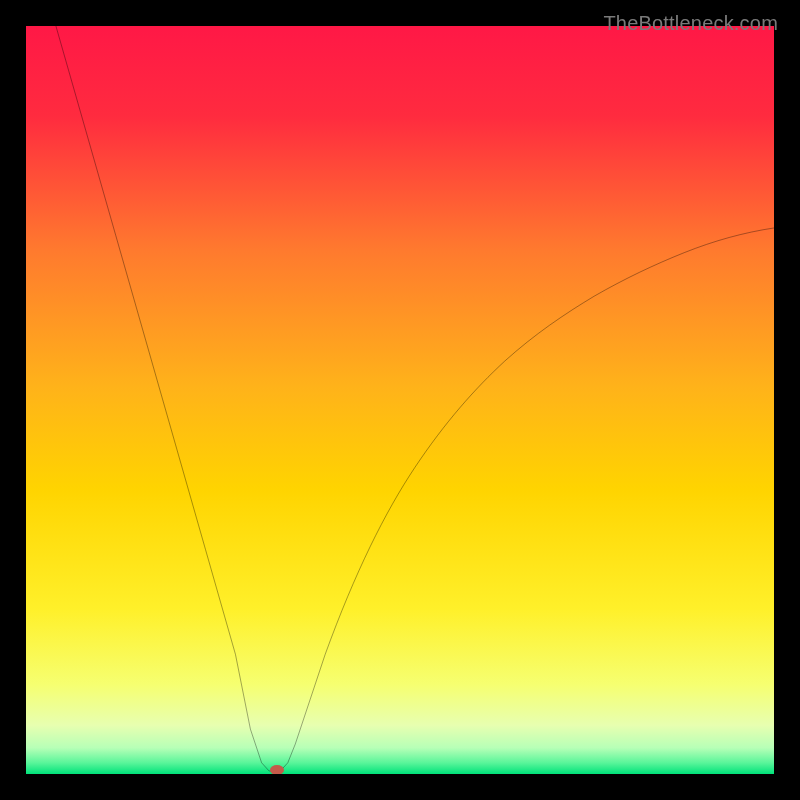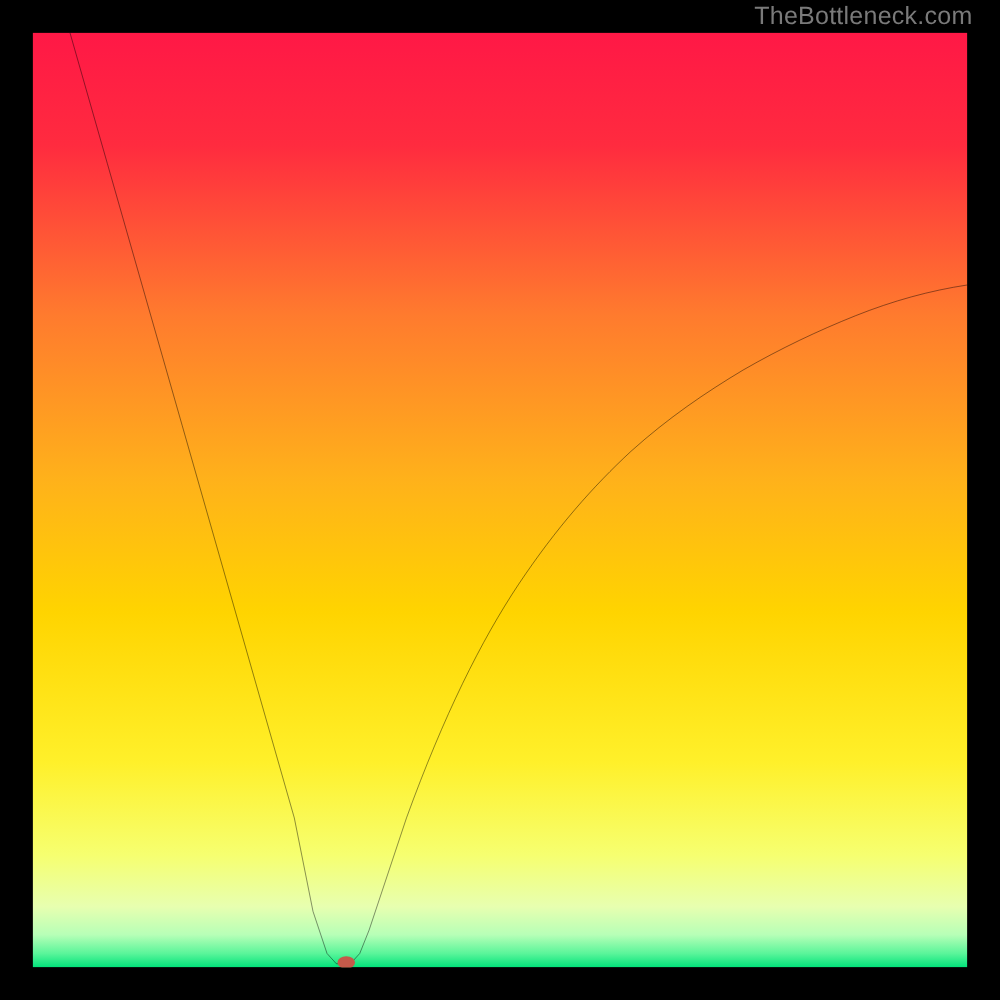--- a/index.html
+++ b/index.html
@@ -32,21 +32,21 @@
     inset: 0;
   }
   .curve-svg {
     position: absolute;
     inset: 0;
     width: 100%;
     height: 100%;
   }
   .watermark {
     position: absolute;
-    top: 2px;
+    top: 12px;
     right: 22px;
     color: #7a7a7a;
     font-size: 20px;
     letter-spacing: 0.2px;
     font-weight: 500;
   }
   .marker {
     position: absolute;
     width: 14px;
     height: 10px;

